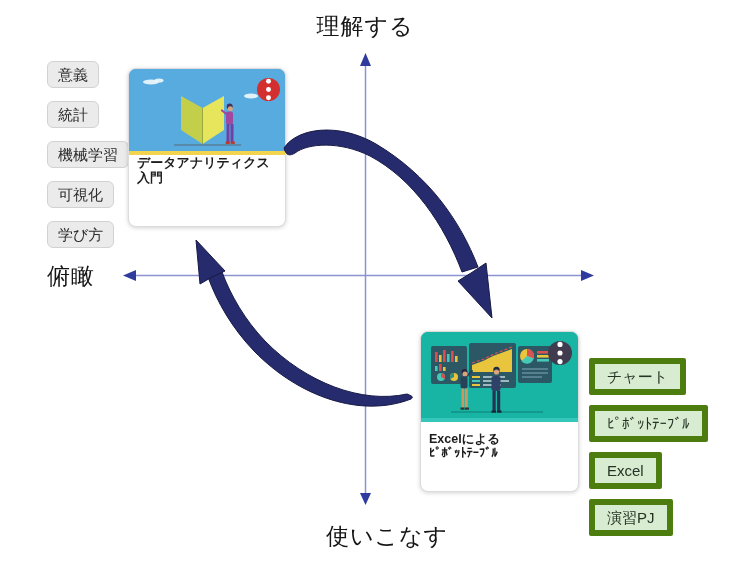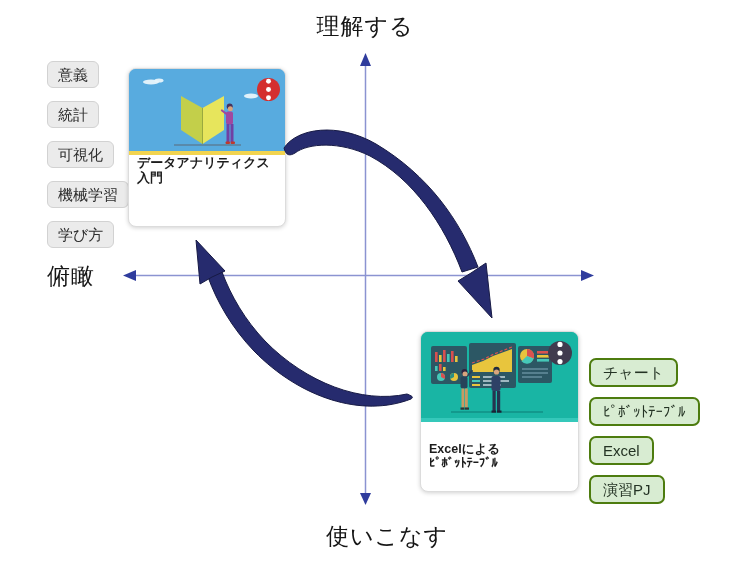--- a/index.html
+++ b/index.html
@@ -10,36 +10,36 @@
   .layer{position:absolute;left:0;top:0;width:750px;height:565px;pointer-events:none;}
   .layer.top{z-index:5;}
   .axis-label{position:absolute;font-size:23px;letter-spacing:1px;color:#151515;white-space:nowrap;z-index:1;}
   .axis-label.centered{transform:translateX(-50%);}
   
   .tag-col{position:absolute;display:flex;flex-direction:column;align-items:flex-start;z-index:2;}
   .tag-col.left{left:47px;top:61px;gap:13px;}
   .tag-col.right{left:589px;top:358px;gap:10px;}
   .chip{font-size:15px;line-height:21px;padding:2px 10px;border-radius:6px;white-space:nowrap;}
   .chip.gray{background:#ebebeb;border:1px solid #d2d2d2;color:#2d2d2d;}
-  .chip.green{background:#d8ecd2;border:2px solid #4d7c0f;color:#243324;border-radius:7px;padding:2px 12px;}
+  .chip.green{background:#d8ecd2;border:6px solid #4d7c0f;color:#243324;border-radius:2px;padding:2px 12px;}
   
   .card{
     position:absolute;background:#fff;border:1px solid #dcdcdc;border-radius:8px;
     box-shadow:0 1px 4px rgba(0,0,0,.18);overflow:hidden;z-index:2;cursor:pointer;
   }
   .card1{left:128px;top:68px;width:156px;height:157px;}
   .card2{left:420px;top:331px;width:157px;height:159px;}
   .card-img{position:relative;width:100%;}
   .card1 .card-img{height:82px;}
   .card2 .card-img{height:86px;}
   .card-img svg{display:block;width:100%;height:100%;}
   .accent-bar{width:100%;height:4px;}
   .card-body{padding:0 8px;}
   .card1 .card-body{}
-  .card2 .card-body{padding-top:20px;}
+  .card2 .card-body{padding-top:10px;}
   .card-title{font-size:13px;font-weight:bold;color:#1c1c1c;line-height:15px;}
   .card2 .card-title{font-size:12.5px;line-height:14px;}
   .menu-btn{
     position:absolute;border-radius:50%;display:flex;align-items:center;justify-content:center;
     border:none;padding:0;cursor:pointer;
   }
   .card1 .menu-btn{top:9px;right:5px;width:23px;height:23px;}
   .card2 .menu-btn{top:9px;right:6px;width:24px;height:24px;}
   .menu-btn svg{display:block;}
 </style>
@@ -61,22 +61,22 @@
     </g>
   </svg>
 
   <div class="axis-label centered" style="left:365px;top:11px;">理解する</div>
   <div class="axis-label centered" style="left:387px;top:521px;">使いこなす</div>
   <div class="axis-label" style="left:47px;top:261px;">俯瞰</div>
 
   <div class="tag-col left">
     <div class="chip gray">意義</div>
     <div class="chip gray">統計</div>
+    <div class="chip gray">機械学習</div>
     <div class="chip gray">可視化</div>
-    <div class="chip gray">機械学習</div>
     <div class="chip gray">学び方</div>
   </div>
 
   <div class="tag-col right">
     <div class="chip green">チャート</div>
     <div class="chip green">ﾋﾟﾎﾞｯﾄﾃｰﾌﾞﾙ</div>
     <div class="chip green">Excel</div>
     <div class="chip green">演習PJ</div>
   </div>
 

